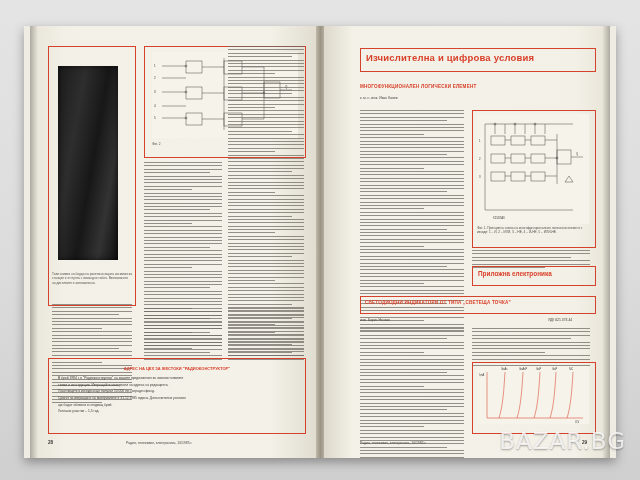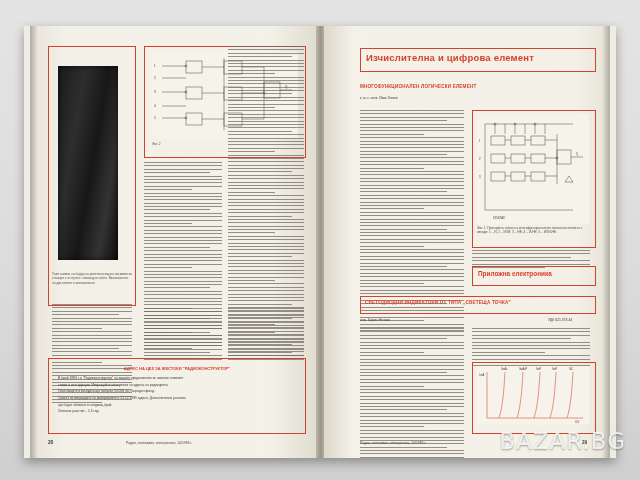--- a/index.html
+++ b/index.html
@@ -369,21 +369,21 @@
       <div class="pagenum" style="left:18px;top:414px;">28</div>
       <div class="footer" style="left:96px;top:415px;">Радио, телевизия, електроника, 10/1985 г.</div>
     </div>
 
     <div class="gutter"></div>
 
     <div class="page right">
       <div class="edge-shadow-r"></div>
 
       <div class="frame" style="left:36px;top:22px;width:234px;height:22px;"></div>
-      <div class="bigred" style="position:absolute;left:42px;top:26px;">Изчислителна и цифрова елемент</div>
+      <div class="bigred" style="position:absolute;left:42px;top:26px;">Изчислителна и цифрова условия</div>
 
       <div class="smalltitle" style="position:absolute;left:36px;top:58px;width:234px;">МНОГОФУНКЦИОНАЛЕН ЛОГИЧЕСКИ ЕЛЕМЕНТ</div>
       <div class="authors" style="position:absolute;left:36px;top:70px;">к. м. н. инж. Иван Колев</div>
 
       <div class="lines" style="left:36px;top:84px;width:104px;">
         <i></i>
           <i></i>
           <i></i>
           <i class="mid"></i>
           <i></i>

